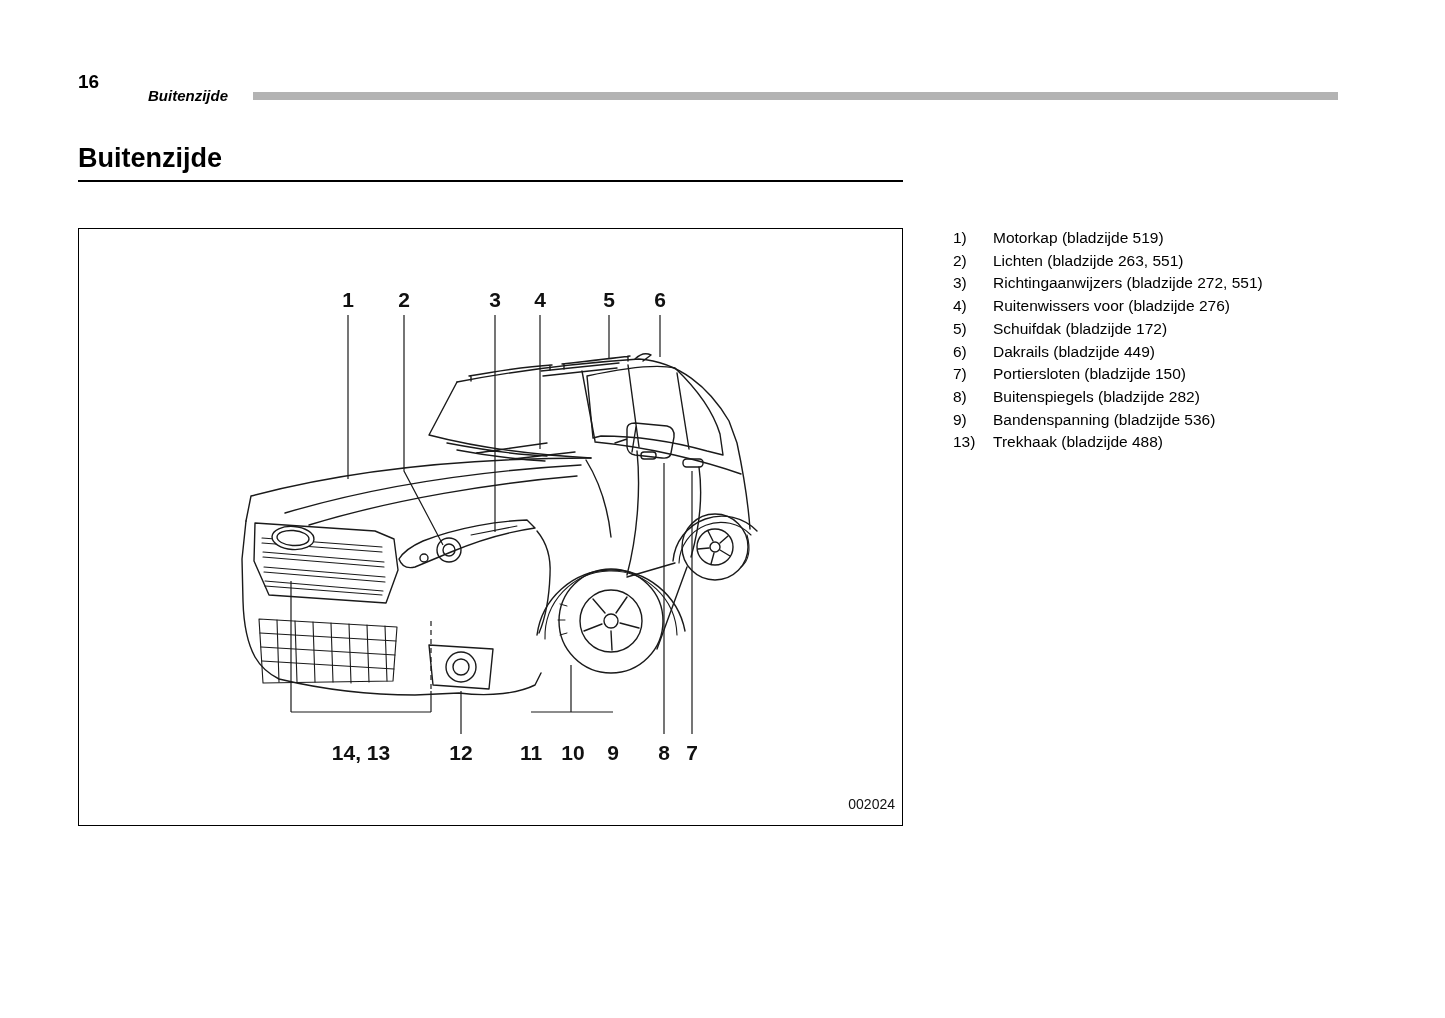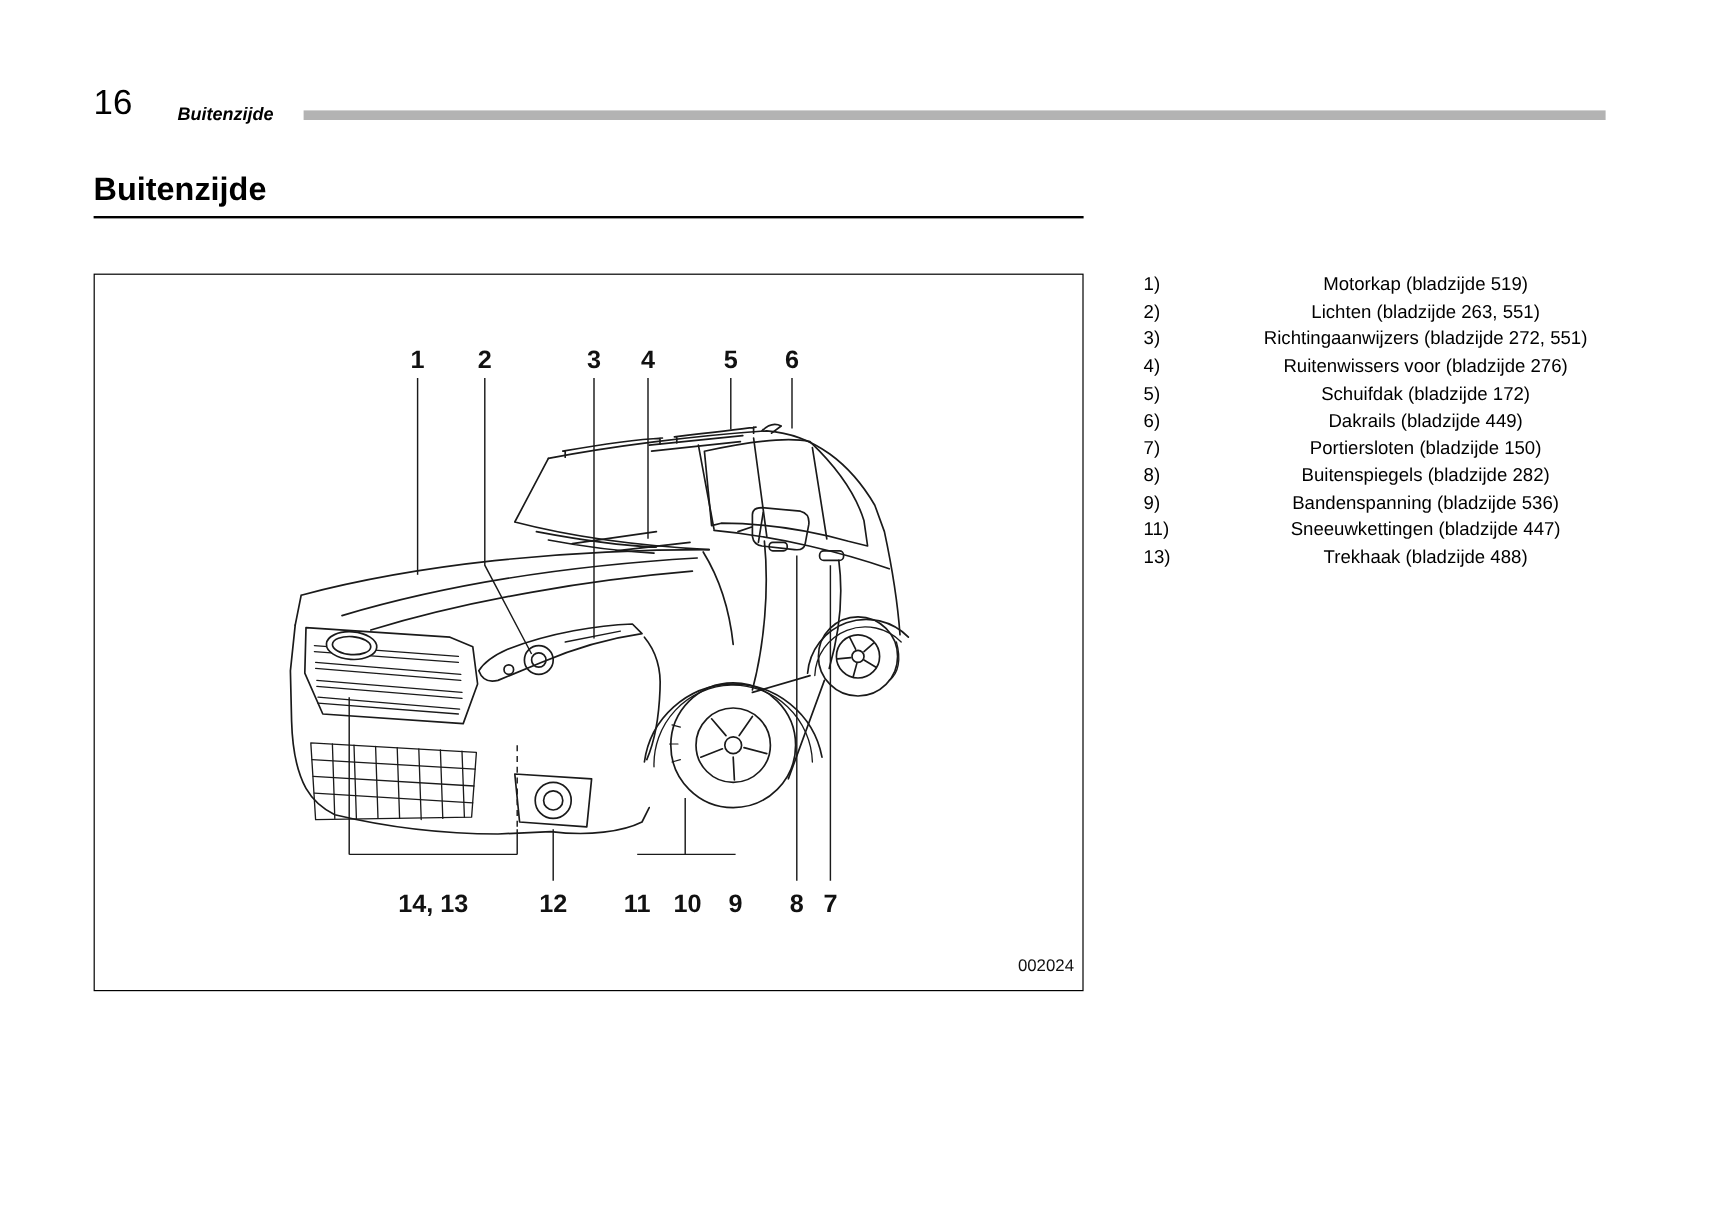--- a/index.html
+++ b/index.html
@@ -6,21 +6,21 @@
   body{
     width:1445px;height:1018px;background:#ffffff;
     font-family:"Liberation Sans",sans-serif;color:#000;
     position:relative;overflow:hidden;
   }
   .page{position:absolute;inset:0;}
 
   
   .page-num{
     position:absolute;left:78px;top:72px;
-    font-size:29px;font-weight:normal;line-height:1;
+    font-size:19px;font-weight:bold;line-height:1;
   }
   .header-label{
     position:absolute;left:148px;top:88px;
     font-size:15px;font-weight:bold;font-style:italic;line-height:1;
   }
   .header-bar{
     position:absolute;left:253px;top:92px;
     width:1085px;height:8px;background:#b3b3b3;
   }
 
@@ -45,21 +45,21 @@
   
   .legend{
     position:absolute;left:953px;top:227px;width:430px;
     margin:0;padding:0;list-style:none;
   }
   .legend-item{
     display:flex;align-items:baseline;
     font-size:15.5px;line-height:22.7px;
   }
   .li-num{flex:0 0 40px;}
-  .li-label{flex:1;text-align:center;}
+  .li-label{flex:1;}
 </style>
 </head>
 <body>
 
 <div class="page">
 
   <span class="page-num">16</span>
   <span class="header-label">Buitenzijde</span>
   <span class="header-bar"></span>
 
@@ -207,22 +207,18 @@
       </li>
     <li class="legend-item">
         <span class="li-num">8)</span>
         <span class="li-label">Buitenspiegels (bladzijde 282)</span>
       </li>
     <li class="legend-item">
         <span class="li-num">9)</span>
         <span class="li-label">Bandenspanning (bladzijde 536)</span>
       </li>
     <li class="legend-item">
-        <span class="li-num">11)</span>
-        <span class="li-label">Sneeuwkettingen (bladzijde 447)</span>
-      </li>
-    <li class="legend-item">
         <span class="li-num">13)</span>
         <span class="li-label">Trekhaak (bladzijde 488)</span>
       </li>
   </ol>
 
 </div>
 
 </body></html>

